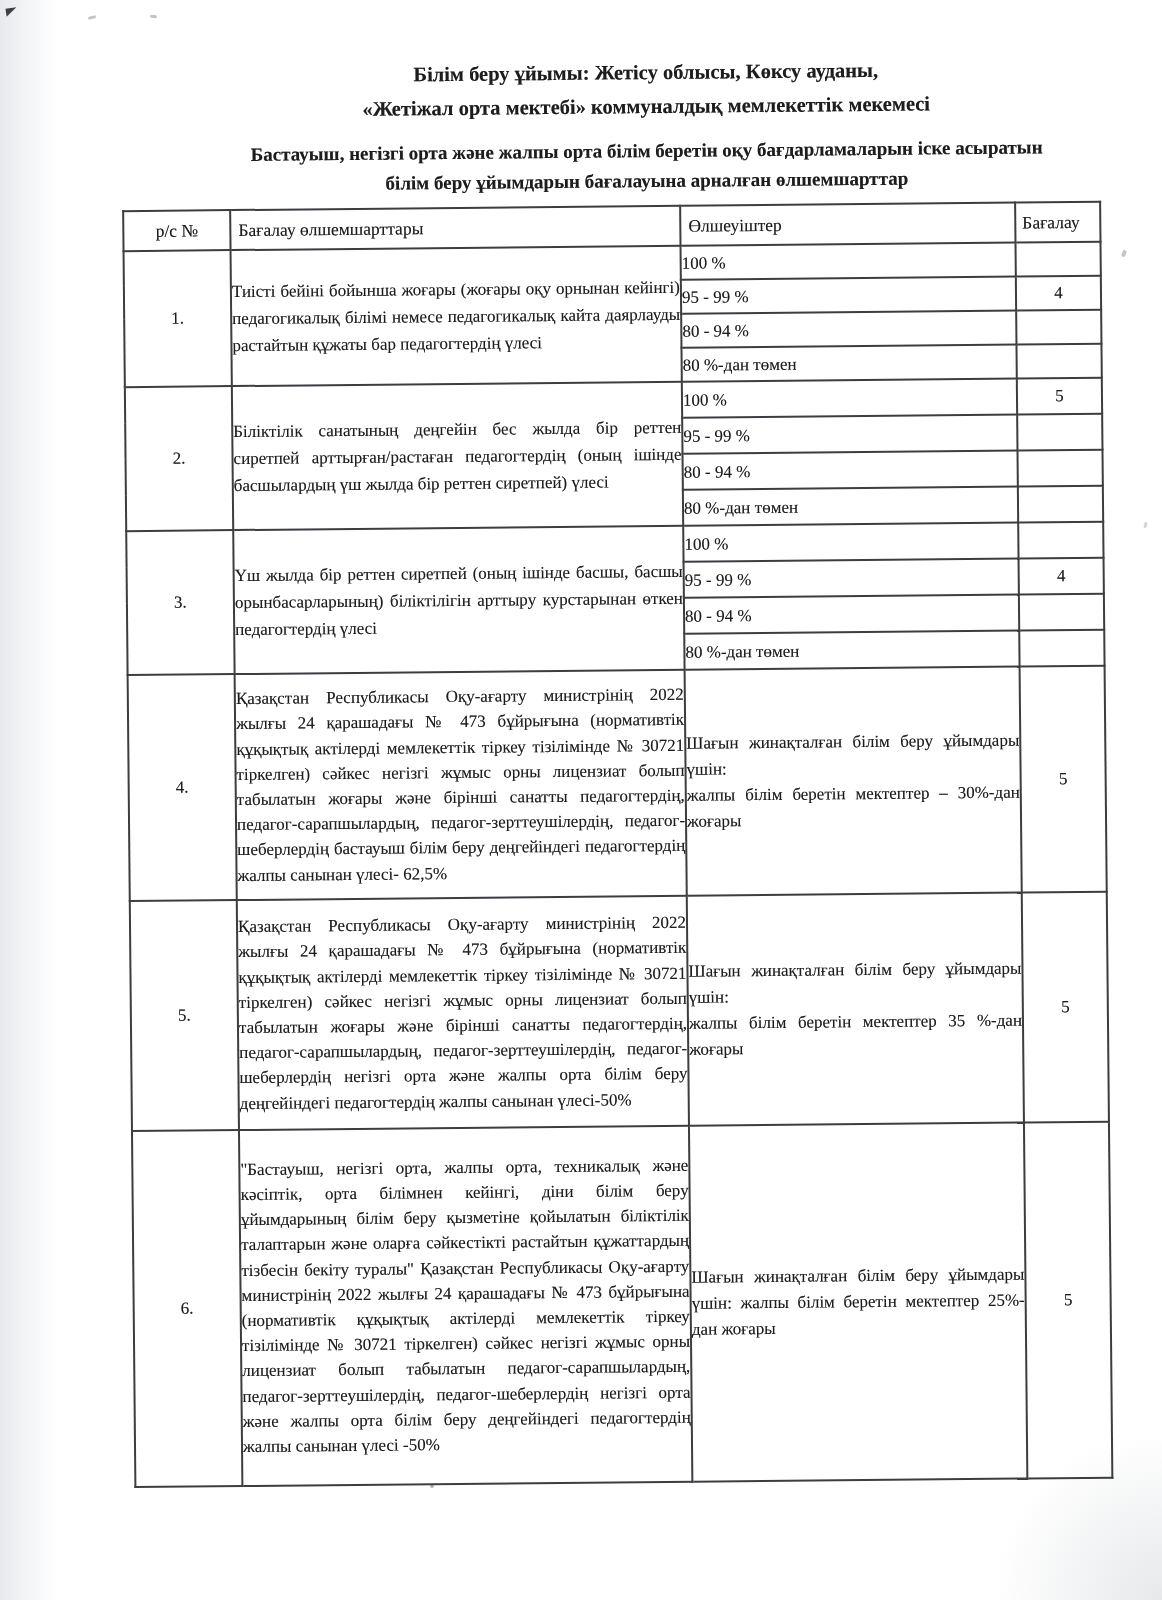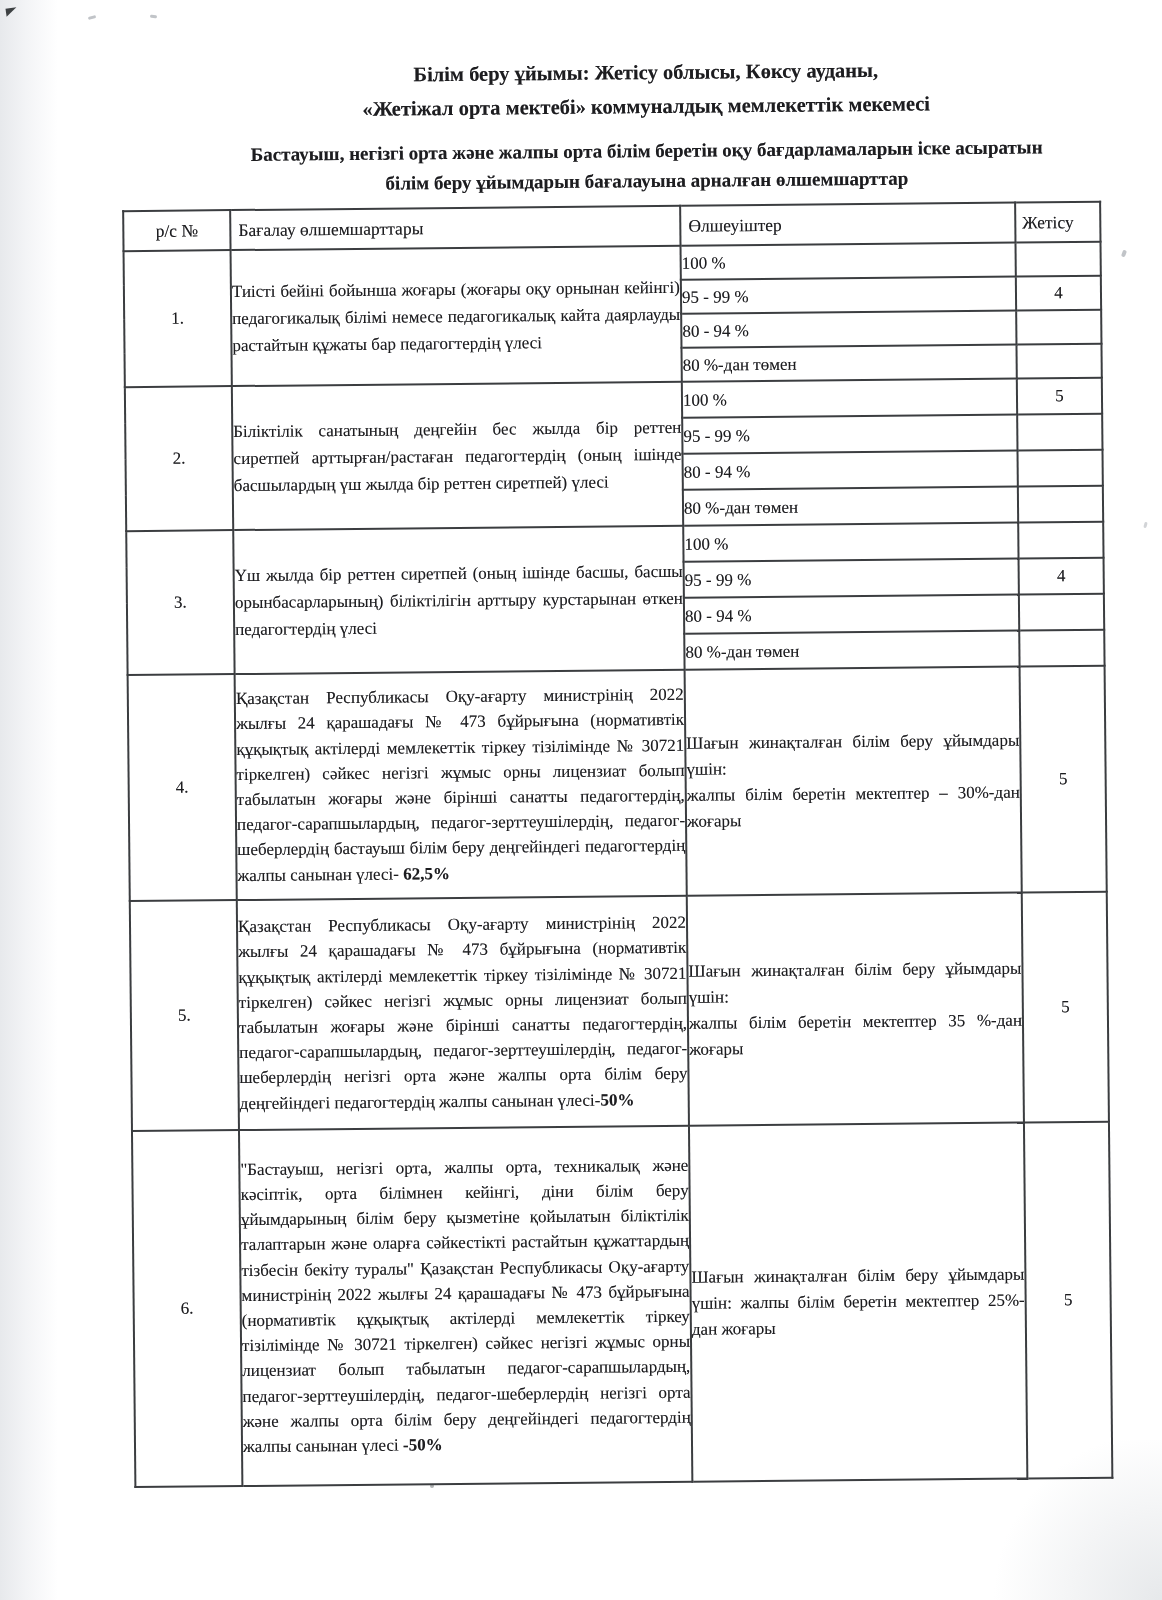--- a/index.html
+++ b/index.html
@@ -67,21 +67,21 @@
 
   td.num{text-align:center;font-size:18px;}
   td.crit{padding:2px 6px 2px 9px;text-align:justify;line-height:27px;}
   td.crit-law{padding:4px 6px 4px 9px;text-align:justify;line-height:25.2px;font-size:16.5px;}
   td.meas{padding-left:7px;line-height:23px;}
   td.meas-multi{padding:6px 5px 6px 7px;text-align:justify;line-height:26px;white-space:pre-line;}
   td.pts{text-align:center;font-size:20px;}
 
   tr.sub32 td{height:32px;}
   tr.sub34 td{height:34px;}
-  .b{font-weight:bold;}
+  .b{font-weight:normal;}
 </style>
 </head>
 <body>
 
 <div class="scan-edge-left"></div>
 <div class="scan-corner-br"></div>
 <div class="pen-mark"></div>
 <div class="speck s1"></div>
 <div class="speck s2"></div>
 <div class="speck s3"></div>
@@ -106,21 +106,21 @@
       <col class="c-num">
         <col class="c-crit">
         <col class="c-meas">
         <col class="c-pts">
     </colgroup>
     <tbody>
       <tr class="hdr">
         <th class="th-num">р/с №</th>
         <th>Бағалау өлшемшарттары</th>
         <th>Өлшеуіштер</th>
-        <th class="th-pts">Жетісу</th>
+        <th class="th-pts">Бағалау</th>
       </tr>
 
       <tr class="sub32">
         <td class="num" rowspan="4">1.</td>
         <td class="crit" rowspan="4">Тиісті бейіні бойынша жоғары (жоғары оқу орнынан кейінгі) педагогикалық білімі немесе педагогикалық кайта даярлауды растайтын құжаты бар педагогтердің үлесі</td>
         <td class="meas">100 %</td>
         <td class="pts"></td>
       </tr>
       <tr class="sub32">
         <td class="meas">95 - 99 %</td>

